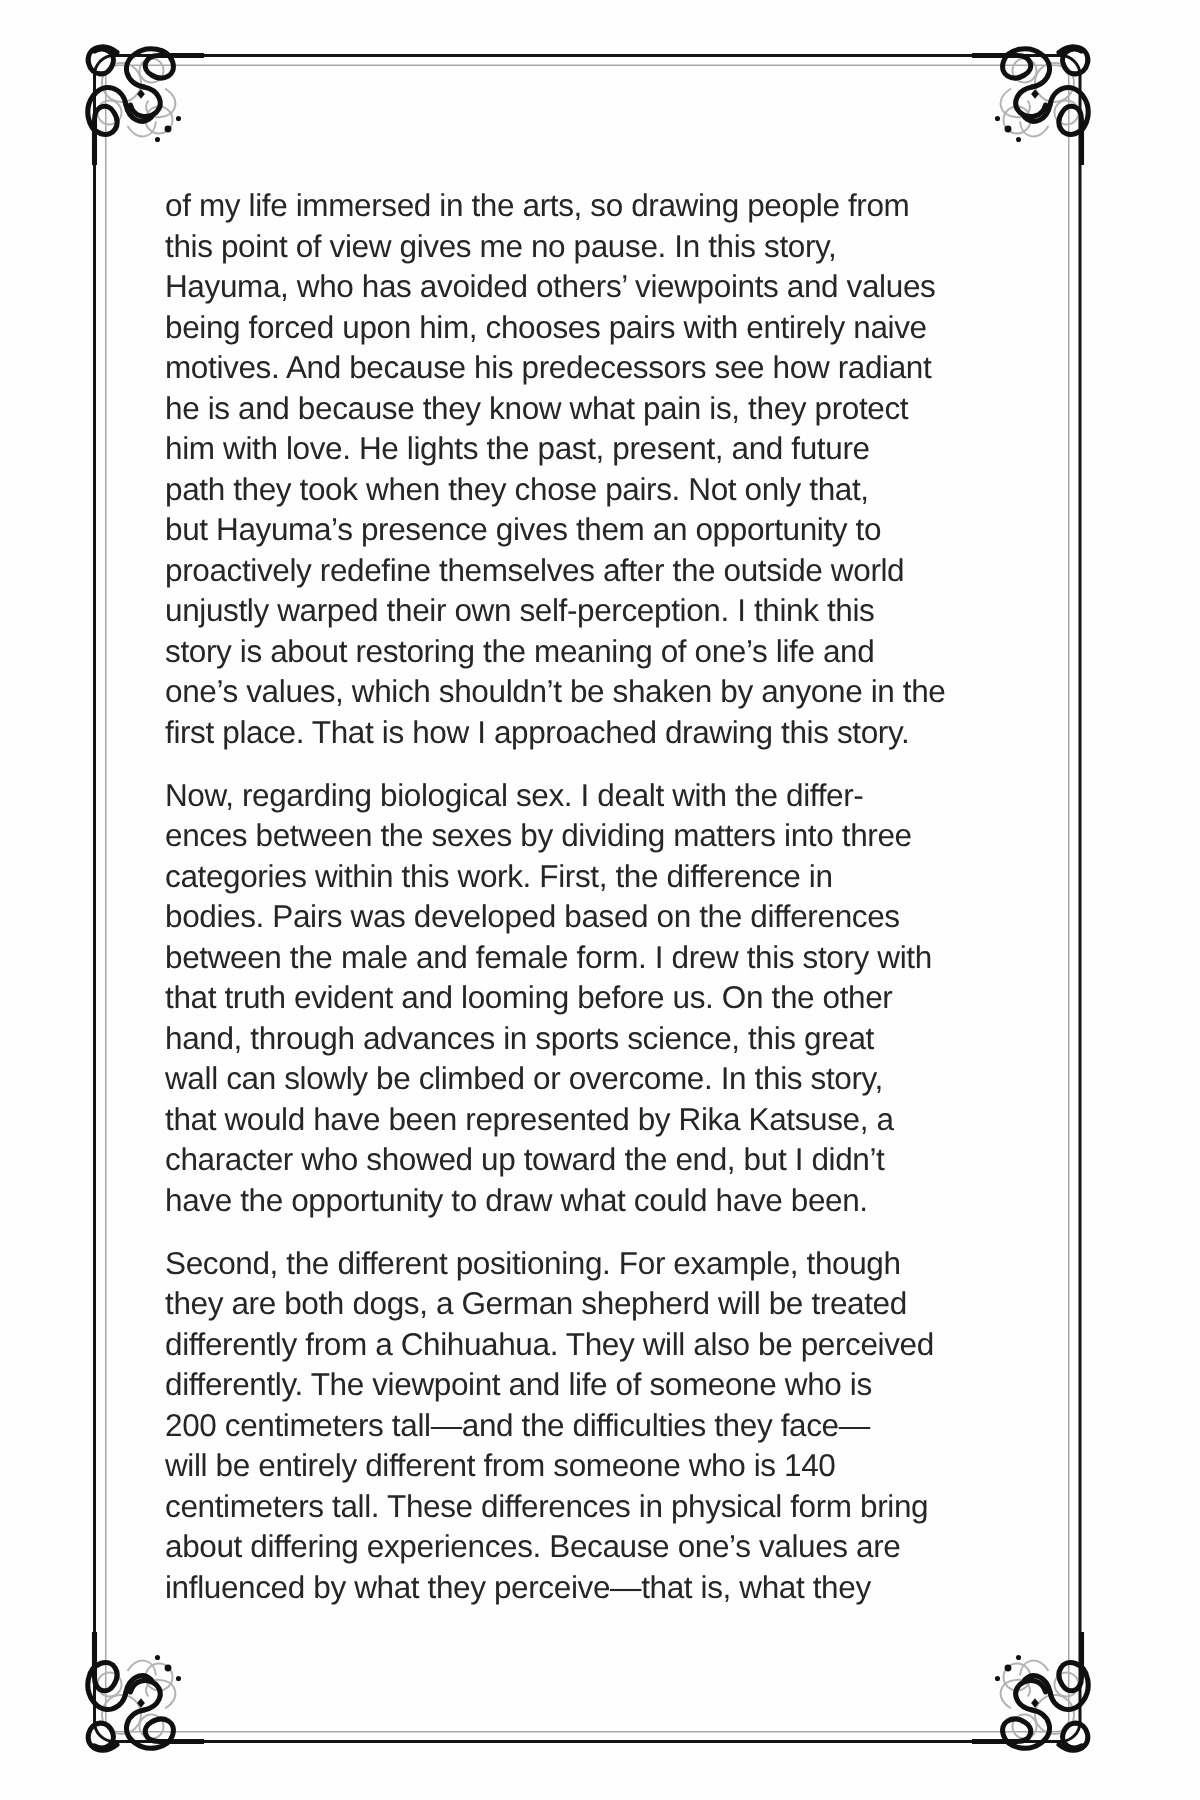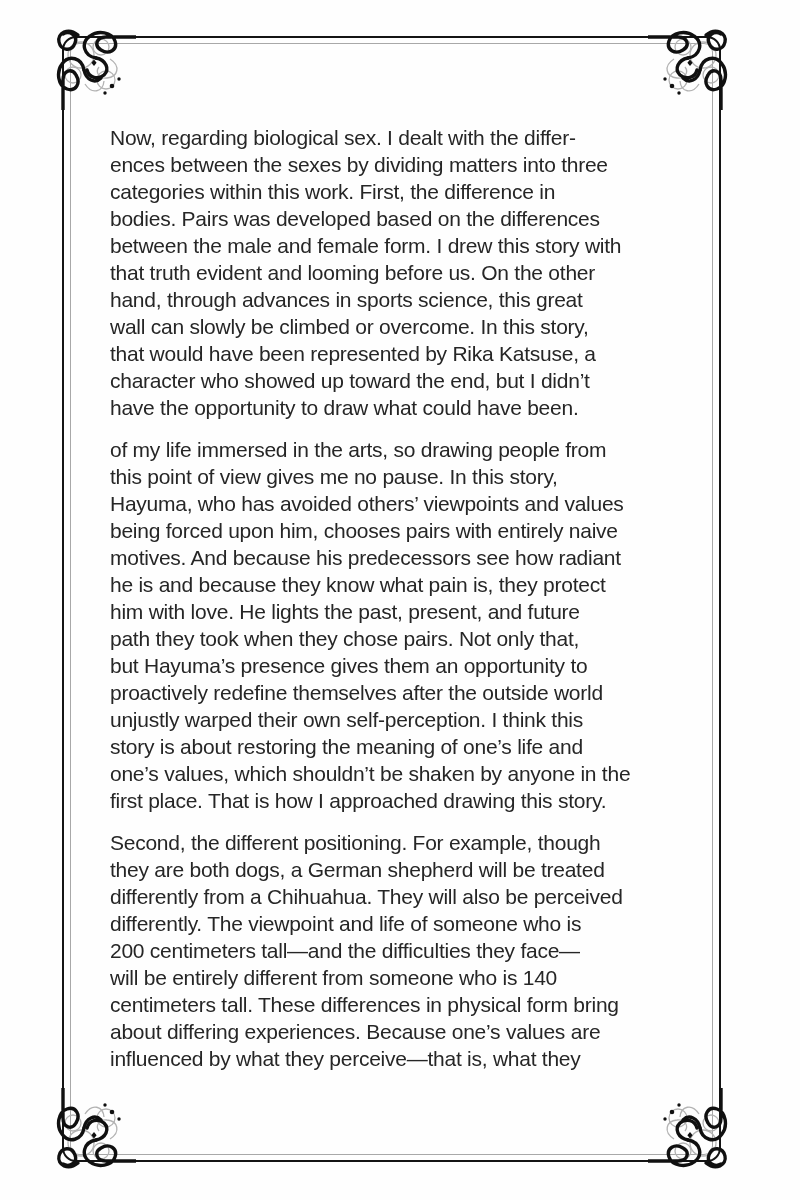--- a/index.html
+++ b/index.html
@@ -107,45 +107,45 @@
       <use href="#flourish"></use>
     </svg>
   <svg class="orn bl" viewBox="0 0 84 84">
       <use href="#flourish"></use>
     </svg>
   <svg class="orn br" viewBox="0 0 84 84">
       <use href="#flourish"></use>
     </svg>
 
   <div class="text-block">
-    <p>Now, regarding biological sex. I dealt with the differ-
-ences between the sexes by dividing matters into three
-categories within this work. First, the difference in
-bodies. Pairs was developed based on the differences
-between the male and female form. I drew this story with
-that truth evident and looming before us. On the other
-hand, through advances in sports science, this great
-wall can slowly be climbed or overcome. In this story,
-that would have been represented by Rika Katsuse, a
-character who showed up toward the end, but I didn’t
-have the opportunity to draw what could have been.</p>
     <p>of my life immersed in the arts, so drawing people from
 this point of view gives me no pause. In this story,
 Hayuma, who has avoided others’ viewpoints and values
 being forced upon him, chooses pairs with entirely naive
 motives. And because his predecessors see how radiant
 he is and because they know what pain is, they protect
 him with love. He lights the past, present, and future
 path they took when they chose pairs. Not only that,
 but Hayuma’s presence gives them an opportunity to
 proactively redefine themselves after the outside world
 unjustly warped their own self-perception. I think this
 story is about restoring the meaning of one’s life and
 one’s values, which shouldn’t be shaken by anyone in the
 first place. That is how I approached drawing this story.</p>
+    <p>Now, regarding biological sex. I dealt with the differ-
+ences between the sexes by dividing matters into three
+categories within this work. First, the difference in
+bodies. Pairs was developed based on the differences
+between the male and female form. I drew this story with
+that truth evident and looming before us. On the other
+hand, through advances in sports science, this great
+wall can slowly be climbed or overcome. In this story,
+that would have been represented by Rika Katsuse, a
+character who showed up toward the end, but I didn’t
+have the opportunity to draw what could have been.</p>
     <p>Second, the different positioning. For example, though
 they are both dogs, a German shepherd will be treated
 differently from a Chihuahua. They will also be perceived
 differently. The viewpoint and life of someone who is
 200 centimeters tall—and the difficulties they face—
 will be entirely different from someone who is 140
 centimeters tall. These differences in physical form bring
 about differing experiences. Because one’s values are
 influenced by what they perceive—that is, what they</p>
   </div>

